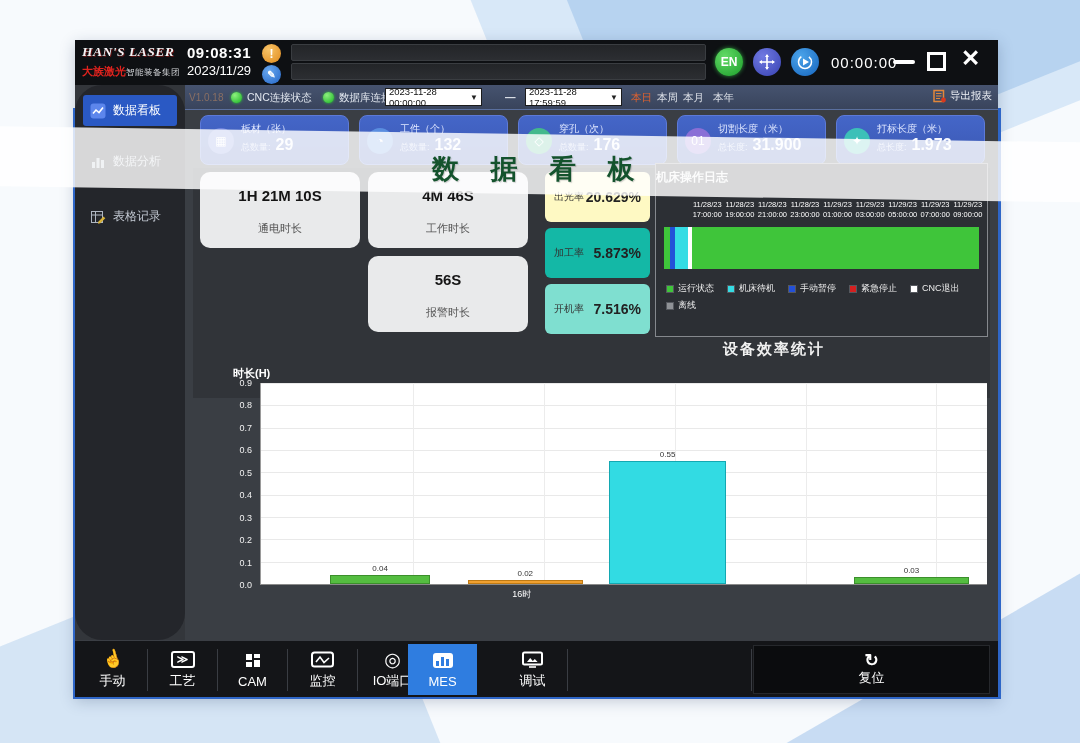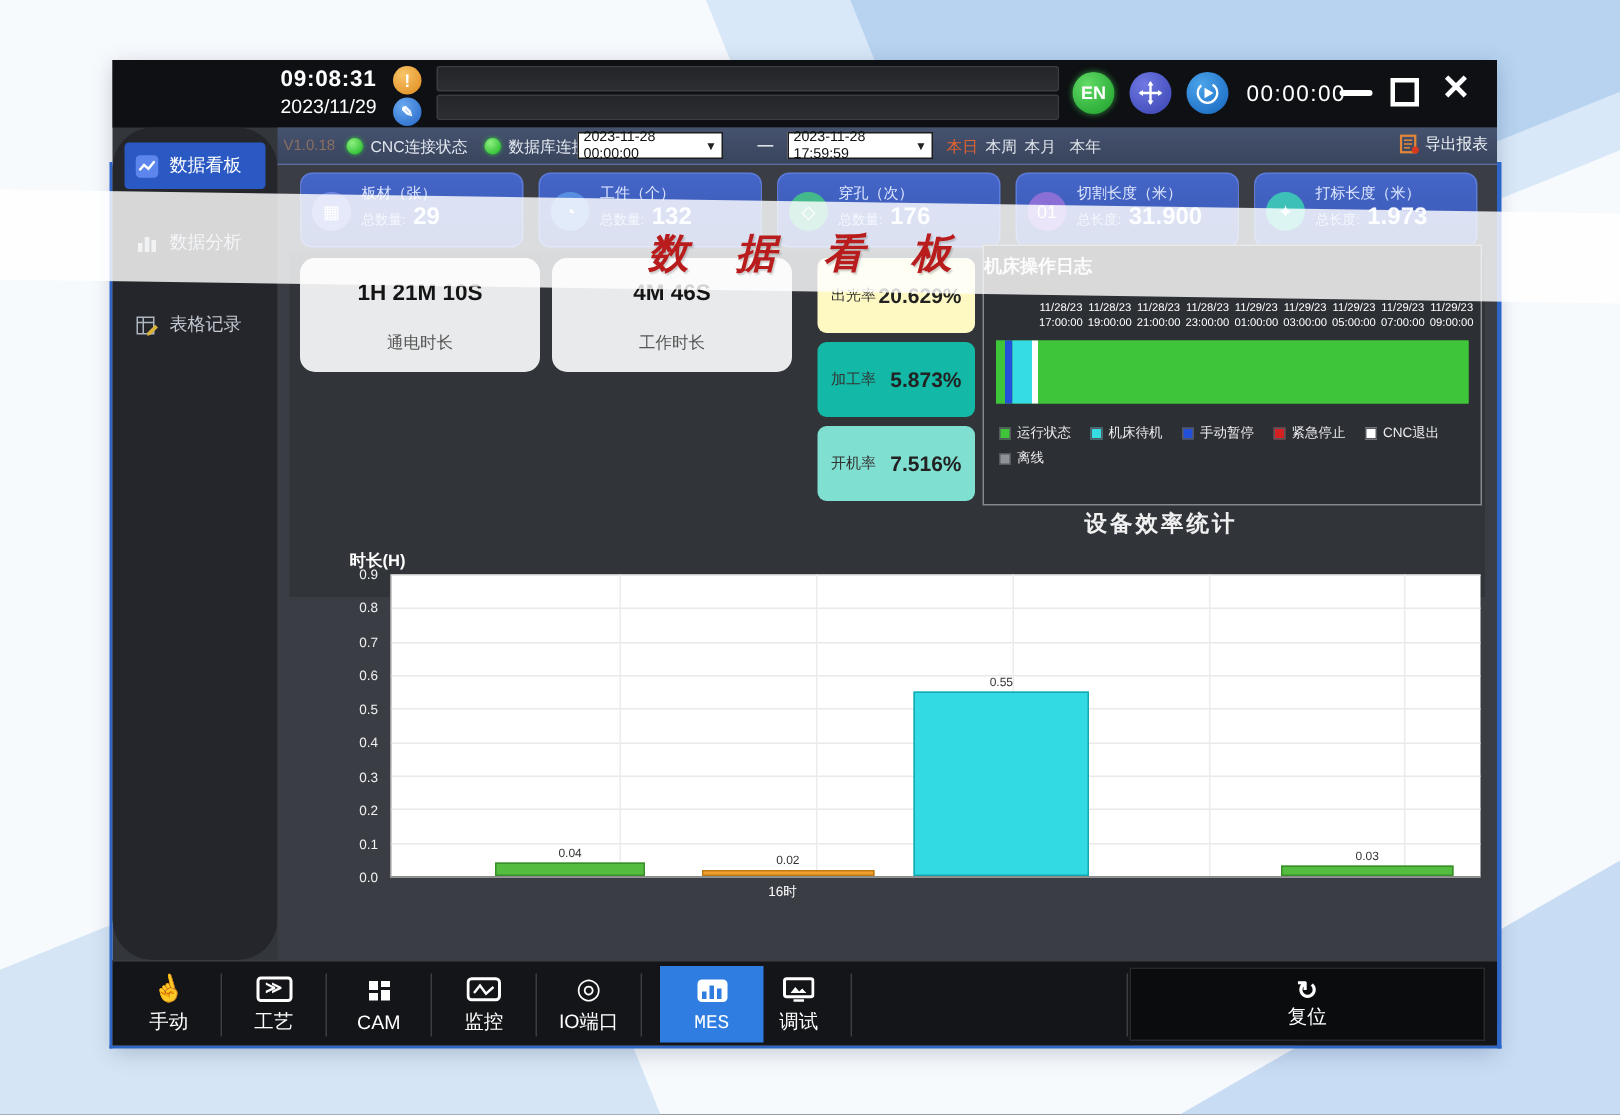--- a/index.html
+++ b/index.html
@@ -106,21 +106,21 @@
   .vgrid { position:absolute; top:0; height:100%; width:1px; background:#ececec; }
   .bar { position:absolute; bottom:0; border-style:solid; border-width:1px; }
   .bar-label { position:absolute; transform:translateX(-50%); color:#333; font-size:8px; }
   .xticks { position:absolute; left:75px; top:478px; width:727px; height:14px; }
   .xtick { position:absolute; transform:translateX(-50%); color:#fff; font-size:9px; }
 
   
   .toolbar { position:absolute; left:0; top:600px; width:100%; height:57px; background:#141518; border-top:1px solid #3b3e44; }
   .tb-btn { position:absolute; top:3px; width:69px; height:51px; display:flex; flex-direction:column; align-items:center; justify-content:center; gap:3px; color:#fff; font-size:13px; }
   .tb-btn.active { background:#2f7de0; }
-  .tb0{left:3px;} .tb1{left:73px;} .tb2{left:143px;} .tb3{left:213px;} .tb4{left:283px;} .tb5{left:365px;font-family:Liberation Mono, monospace;} .tb6{left:423px;}
+  .tb0{left:3px;} .tb1{left:73px;} .tb2{left:143px;} .tb3{left:213px;} .tb4{left:283px;} .tb5{left:333px;} .tb6{left:423px;}
   .tb-sep { position:absolute; top:8px; height:42px; width:1px; background:#3a3d43; }
   .reset-btn { position:absolute; left:678px; top:4px; width:237px; height:49px; background:#0b0c0e; border:1px solid #26282c; display:flex; flex-direction:column; align-items:center; justify-content:center; color:#fff; font-size:13px; }
   .reset-btn .ric { font-size:17px; font-weight:bold; line-height:1; }
   .ticon { height:20px; display:flex; align-items:center; justify-content:center; font-size:17px; }
   .box-ic { width:24px; height:17px; border:2px solid #fff; border-radius:3px; display:flex; align-items:center; justify-content:center; font-size:11px; font-weight:bold; line-height:1; }
   .mes-ic { width:20px; height:15px; background:#fff; border-radius:3px; display:flex; align-items:flex-end; justify-content:center; gap:2px; padding:2px 3px; }
   .mes-ic span { width:3px; background:#2f7de0; display:block; }
 
   
   .wm-band { position:absolute; left:-20px; top:126px; width:1140px; height:60px; background:rgba(255,255,255,.82); transform:rotate(0.85deg); transform-origin:0 0; z-index:60; }
@@ -133,20 +133,26 @@
 <div class="deco deco-tr"></div>
 <div class="deco deco-bl"></div>
 <div class="deco deco-br"></div>
 
 <div id="window">
   <div class="edge-right"></div>
   <div class="edge-bottom"></div>
   <div class="edge-left"></div>
 
   <div class="titlebar">
+    <div class="logo">
+      <div class="logo-en">HAN'S LASER</div>
+      <div class="logo-cn">
+        <span class="cn1">大族激光</span><span class="cn2">智能装备集团</span>
+      </div>
+    </div>
     <div class="clock">
       <div class="t">09:08:31</div>
       <div class="d">2023/11/29</div>
     </div>
     <div class="ico-round ico-warn">!</div>
     <div class="ico-round ico-edit">✎</div>
     <div class="recess r1"></div>
     <div class="recess r2"></div>
     <div class="cbtn en">EN</div>
     <div class="cbtn pos">
@@ -251,20 +257,24 @@
       <div><span class="sc-prefix">总长度:</span><span class="sc-value">1.973</span></div>
     </div>
 
     <div class="time-card tc0">
       <div class="tv">1H 21M 10S</div>
       <div class="tl">通电时长</div>
     </div>
     <div class="time-card tc1">
       <div class="tv">4M 46S</div>
       <div class="tl">工作时长</div>
+    </div>
+    <div class="time-card tc3">
+      <div class="tv">56S</div>
+      <div class="tl">报警时长</div>
     </div>
 
     <div class="rate-card rc0" style="background: #fef9c3;">
       <span class="rl">出光率</span>
       <span class="rv">20.629%</span>
     </div>
     <div class="rate-card rc1" style="background: #14b8a6;">
       <span class="rl">加工率</span>
       <span class="rv">5.873%</span>
     </div>
@@ -451,13 +461,13 @@
     </div>
     <div class="tb-sep" style="left:676px"></div>
     <div class="reset-btn">
       <div class="ric">↻</div>
       <span>复位</span>
     </div>
   </div>
 </div>
 
 <div class="wm-band"></div>
-<div class="wm-text" id="wm-text" style="color: #b91c1c; font-style: italic;">数 据 看 板</div>
+<div class="wm-text" id="wm-text" style="color: #14532d;">数 据 看 板</div>
 
 </body></html>

